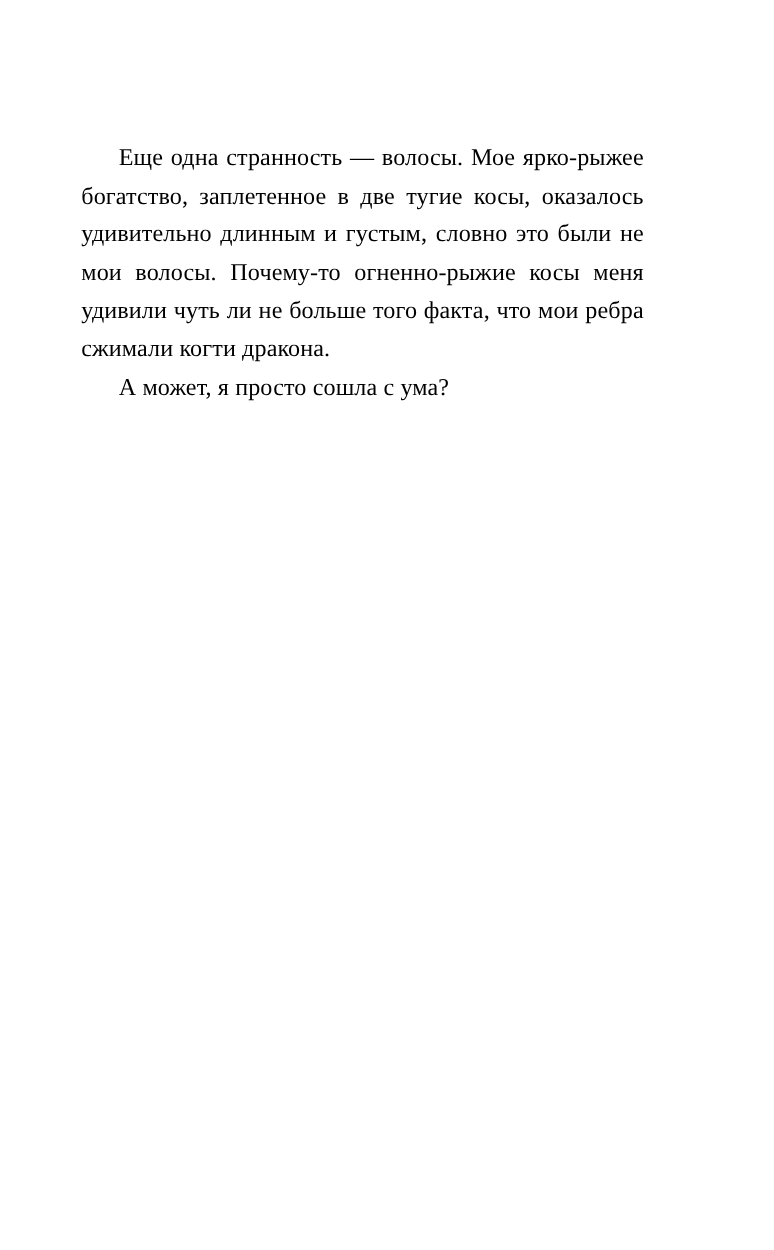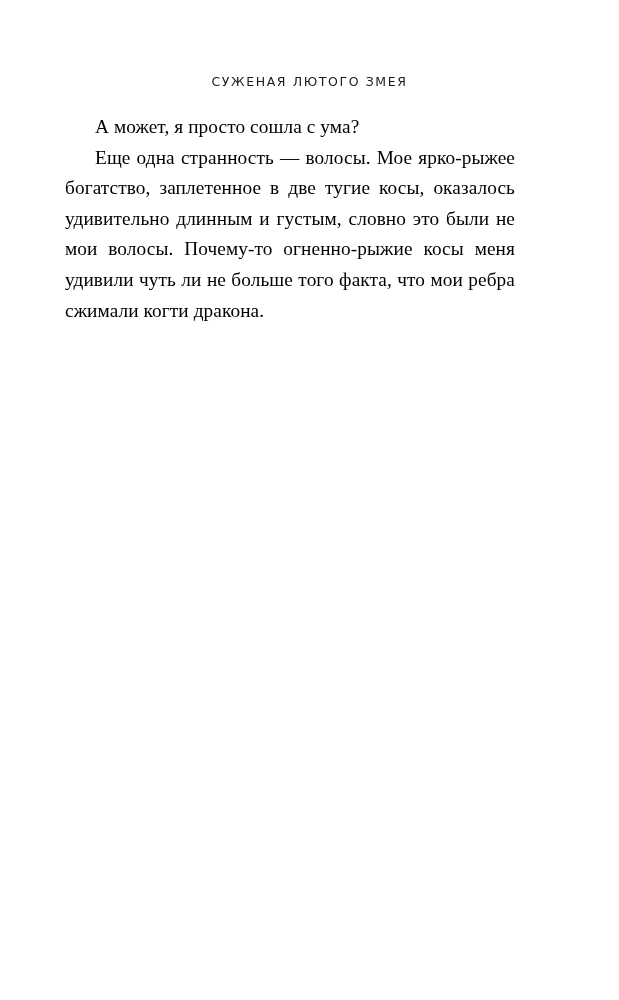--- a/index.html
+++ b/index.html
@@ -53,20 +53,19 @@
   }
   .para + .para {
     margin-top: 0;
   }
 </style>
 </head>
 <body>
 
 <div class="page">
 
-  <div class="running-head">Суженая лютого змея</div>
 
   <div class="text-block">
+    <p class="para">Еще одна странность — волосы. Мое ярко-рыжее богатство, заплетенное в две тугие косы, оказалось удивительно длинным и густым, словно это были не мои волосы. Почему-то огненно-рыжие косы меня удивили чуть ли не больше того факта, что мои ребра сжимали когти дракона.</p>
     <p class="para">А может, я просто сошла с ума?</p>
-    <p class="para">Еще одна странность — волосы. Мое ярко-рыжее богатство, заплетенное в две тугие косы, оказалось удивительно длинным и густым, словно это были не мои волосы. Почему-то огненно-рыжие косы меня удивили чуть ли не больше того факта, что мои ребра сжимали когти дракона.</p>
   </div>
 
 </div>
 
 </body></html>

